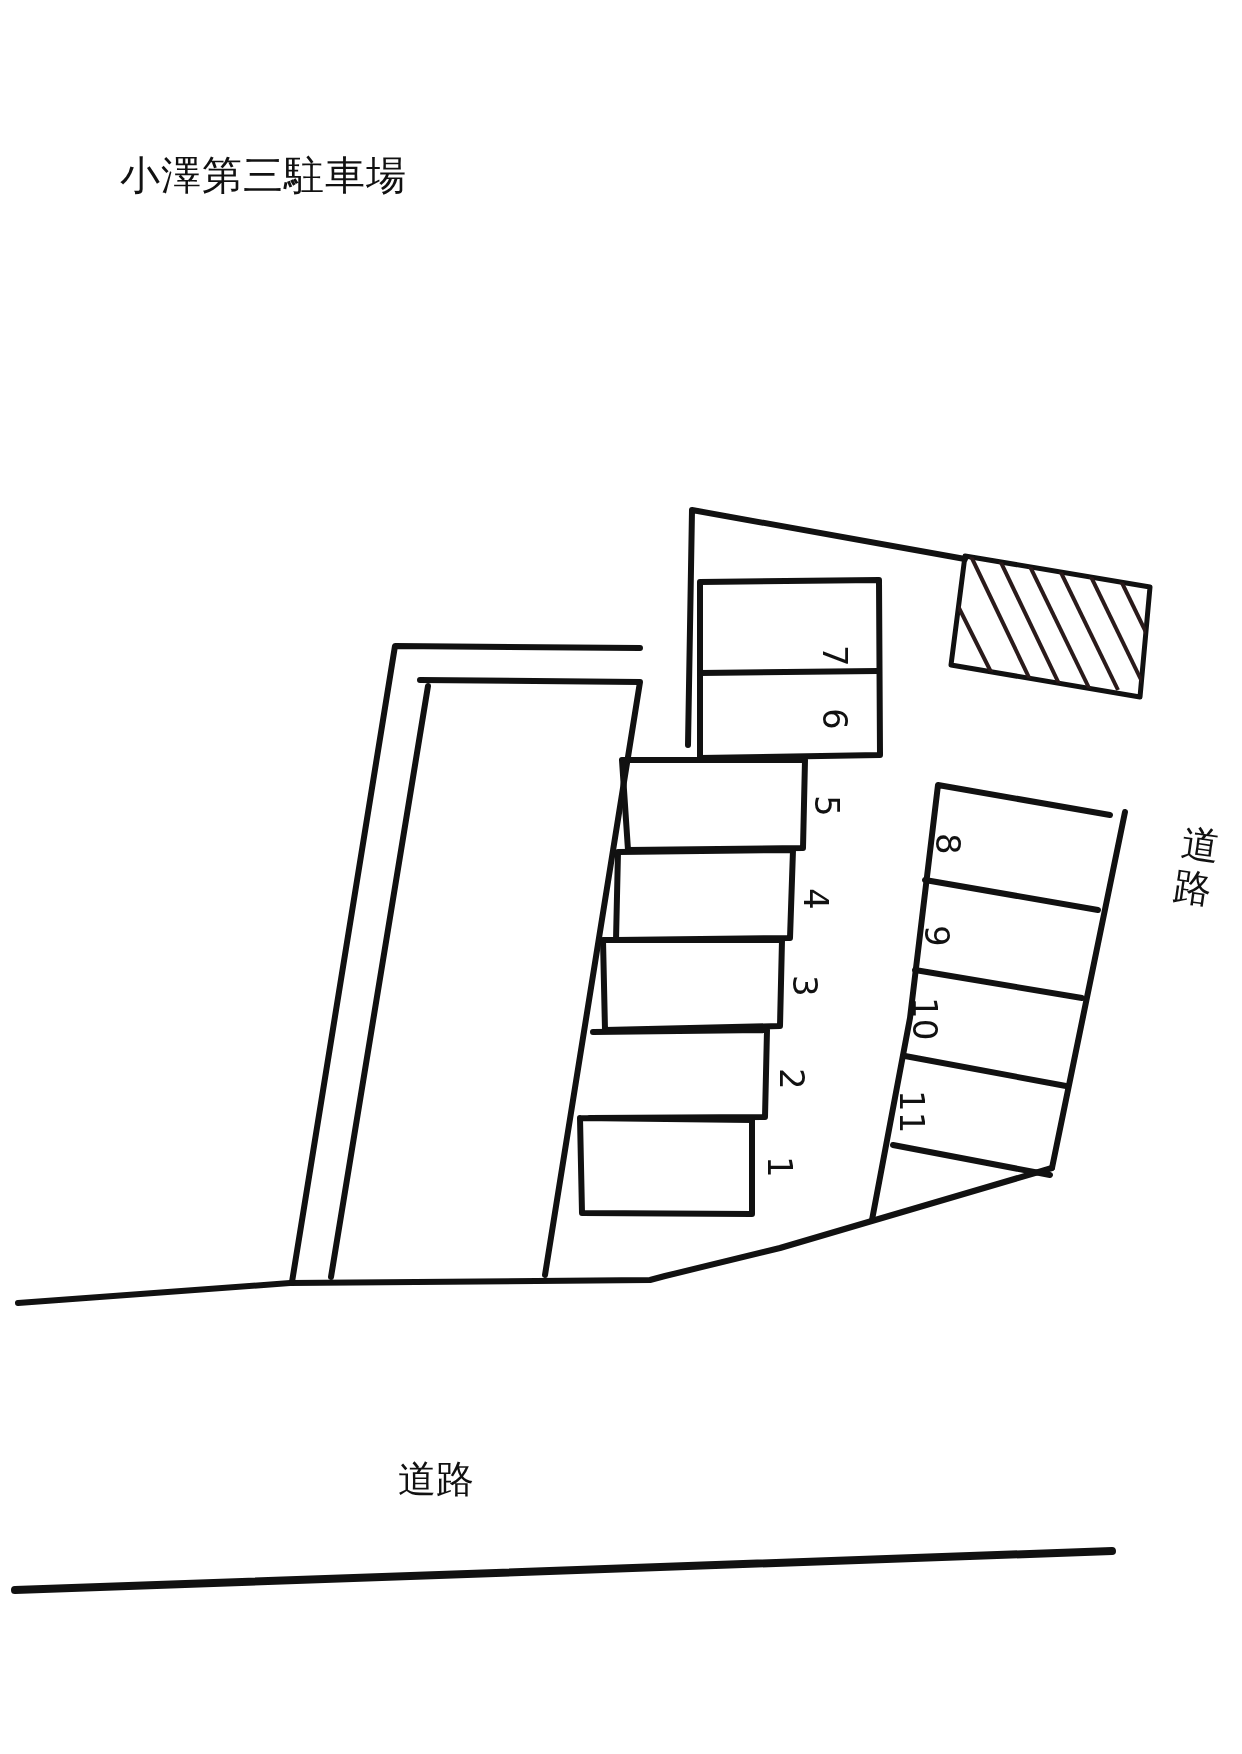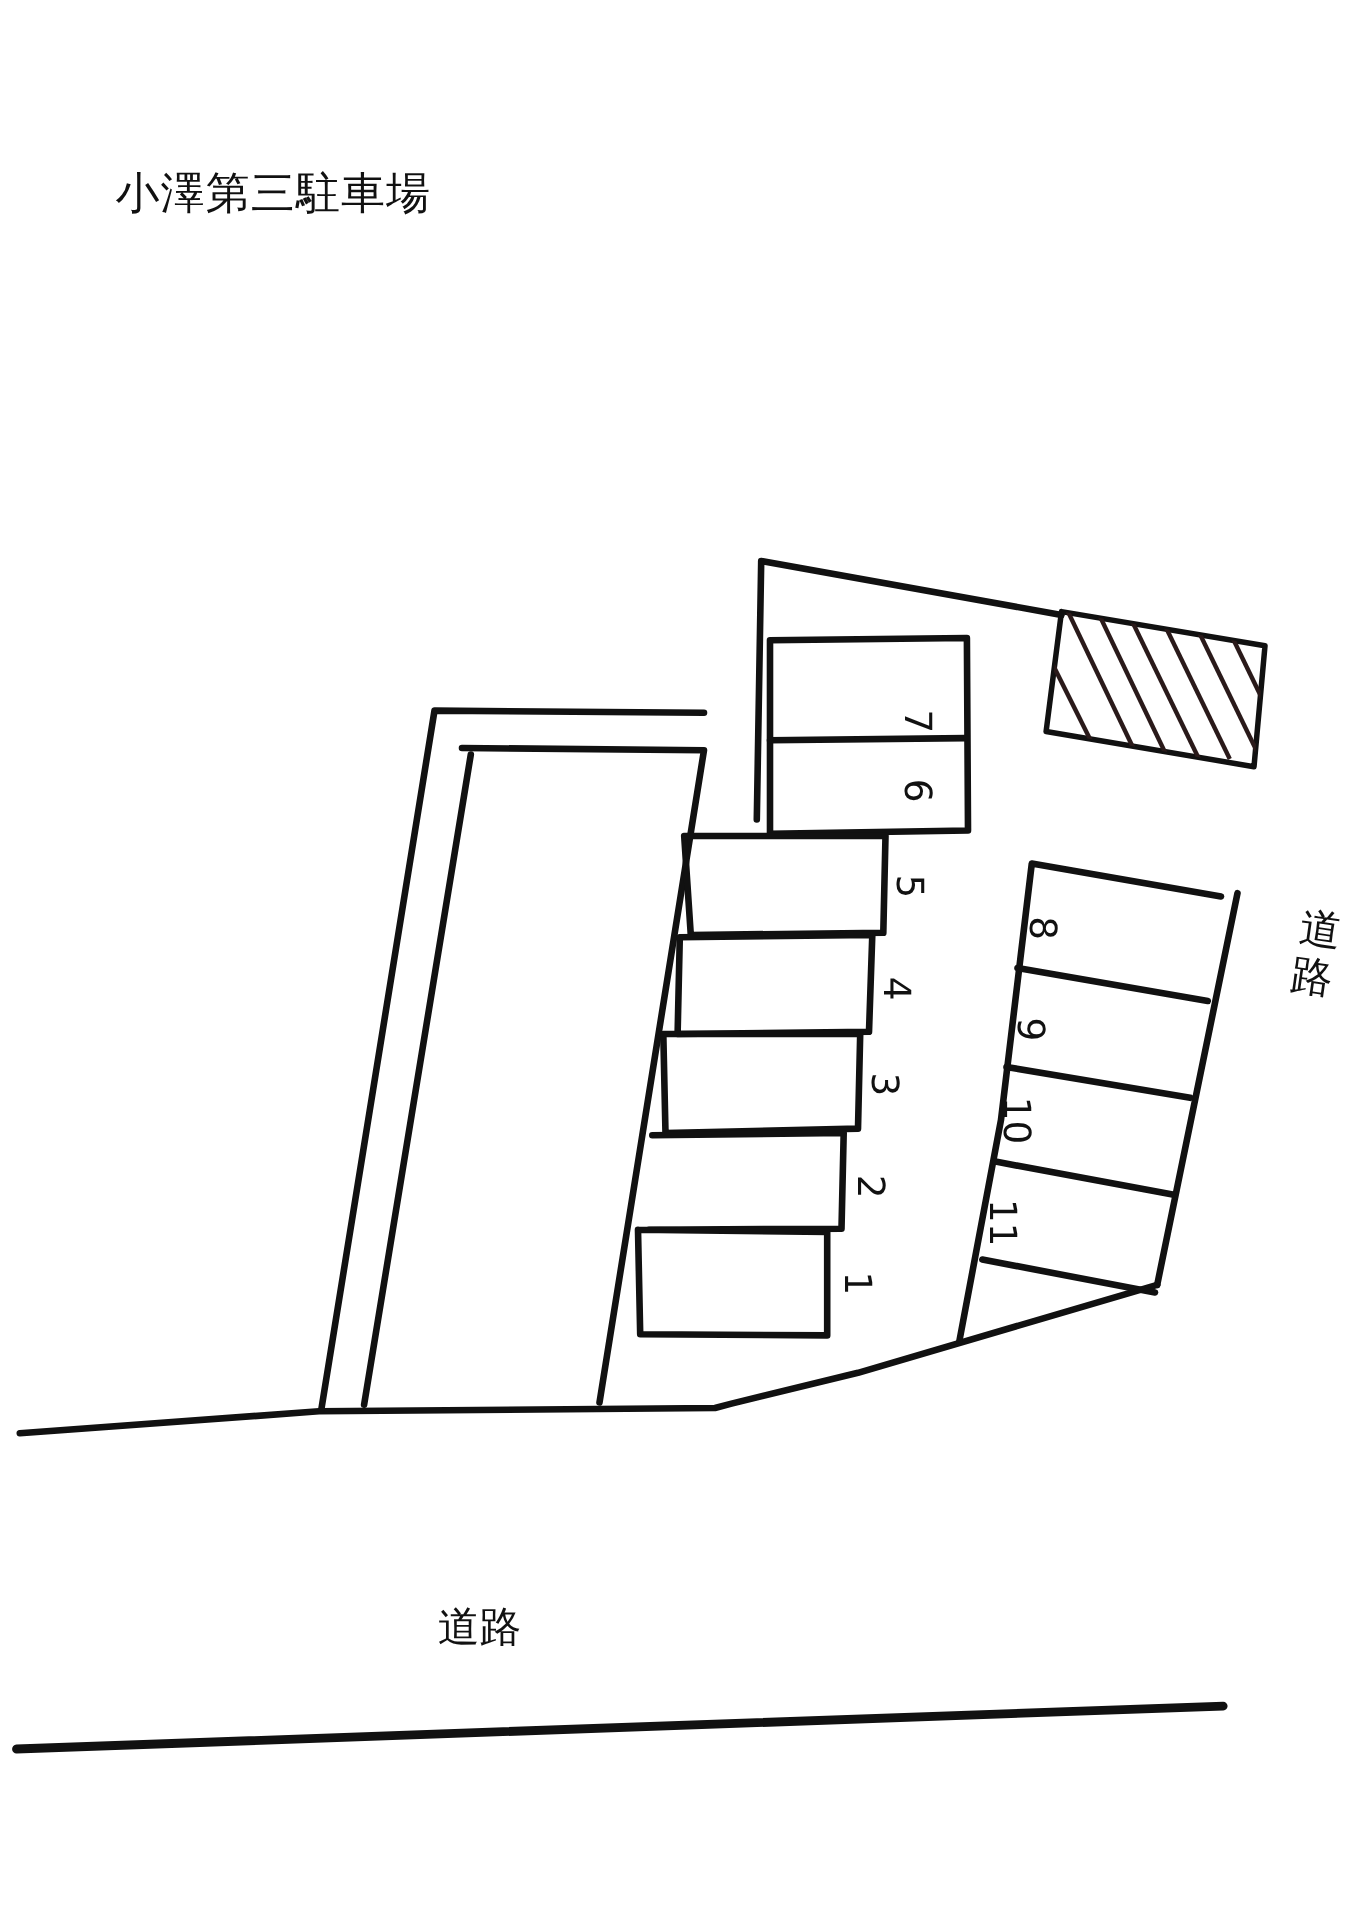--- a/index.html
+++ b/index.html
@@ -1,17 +1,17 @@
 <!DOCTYPE html>
 <html><head>
 <meta charset="utf-8">
 <style>
   html, body { margin: 0; padding: 0; background: #ffffff; }
   body { width: 1242px; height: 1754px; position: relative; overflow: hidden; font-family: "DejaVu Sans", sans-serif; }
-  .title { position: absolute; left: 105px; top: 148px; font-size: 40px; color: #111; letter-spacing: 1px; }
+  .title { position: absolute; left: 120px; top: 148px; font-size: 40px; color: #111; letter-spacing: 1px; }
   svg { position: absolute; left: 0; top: 0; }
   .ln { stroke: #111; stroke-width: 6; fill: none; stroke-linecap: round; stroke-linejoin: round; }
   .ln-thin { stroke: #111; stroke-width: 5; fill: none; stroke-linecap: round; stroke-linejoin: round; }
   .hatch { stroke: #2a1a1a; stroke-width: 4; fill: none; }
   .num { font-family: "DejaVu Sans", sans-serif; font-size: 34px; fill: #111; }
   .road { font-family: "DejaVu Sans", sans-serif; font-size: 38px; fill: #111; }
 </style>
 </head>
 <body>
 

